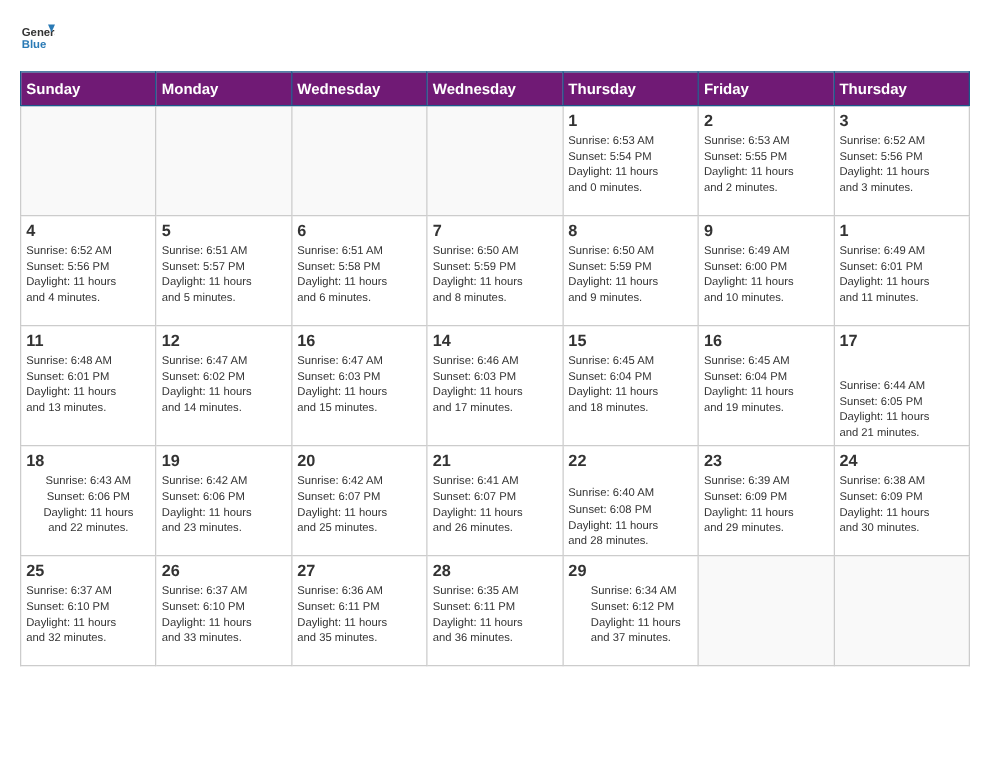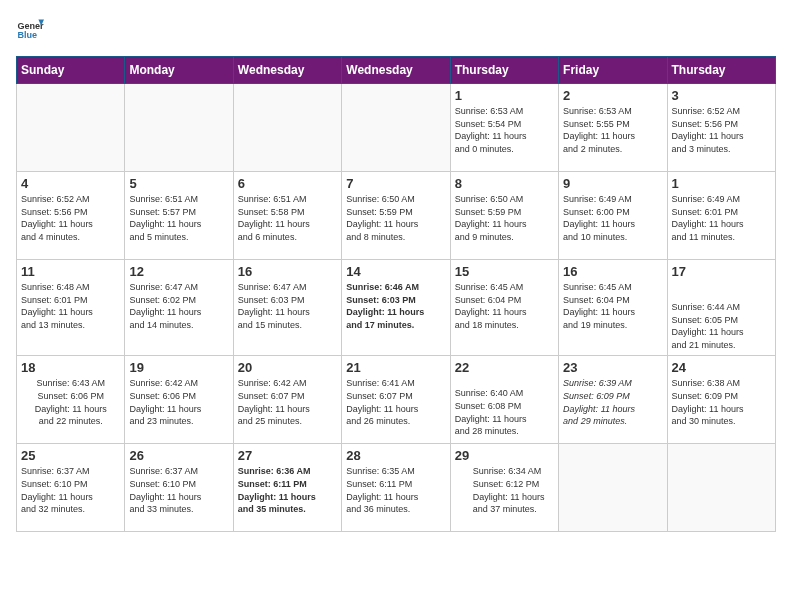--- a/index.html
+++ b/index.html
@@ -201,21 +201,21 @@
         </td>
         <td>
           <div class="day-num">16</div>
           <div class="day-info" style="white-space: pre-line;">Sunrise: 6:47 AM
 Sunset: 6:03 PM
 Daylight: 11 hours
 and 15 minutes.</div>
         </td>
         <td>
           <div class="day-num">14</div>
-          <div class="day-info" style="white-space: pre-line; font-weight: bold;">Sunrise: 6:46 AM
+          <div class="day-info" style="white-space: pre-line;">Sunrise: 6:46 AM
 Sunset: 6:03 PM
 Daylight: 11 hours
 and 17 minutes.</div>
         </td>
         <td>
           <div class="day-num">15</div>
           <div class="day-info" style="white-space: pre-line;">Sunrise: 6:45 AM
 Sunset: 6:04 PM
 Daylight: 11 hours
 and 18 minutes.</div>
@@ -266,21 +266,21 @@
         </td>
         <td>
           <div class="day-num">22</div>
           <div class="day-info" style="white-space: pre-line; margin-top: 12px;">Sunrise: 6:40 AM
 Sunset: 6:08 PM
 Daylight: 11 hours
 and 28 minutes.</div>
         </td>
         <td>
           <div class="day-num">23</div>
-          <div class="day-info" style="white-space: pre-line; font-style: italic;">Sunrise: 6:39 AM
+          <div class="day-info" style="white-space: pre-line;">Sunrise: 6:39 AM
 Sunset: 6:09 PM
 Daylight: 11 hours
 and 29 minutes.</div>
         </td>
         <td>
           <div class="day-num">24</div>
           <div class="day-info" style="white-space: pre-line;">Sunrise: 6:38 AM
 Sunset: 6:09 PM
 Daylight: 11 hours
 and 30 minutes.</div>
@@ -296,21 +296,21 @@
         </td>
         <td>
           <div class="day-num">26</div>
           <div class="day-info" style="white-space: pre-line;">Sunrise: 6:37 AM
 Sunset: 6:10 PM
 Daylight: 11 hours
 and 33 minutes.</div>
         </td>
         <td>
           <div class="day-num">27</div>
-          <div class="day-info" style="white-space: pre-line; font-weight: bold;">Sunrise: 6:36 AM
+          <div class="day-info" style="white-space: pre-line;">Sunrise: 6:36 AM
 Sunset: 6:11 PM
 Daylight: 11 hours
 and 35 minutes.</div>
         </td>
         <td>
           <div class="day-num">28</div>
           <div class="day-info" style="white-space: pre-line;">Sunrise: 6:35 AM
 Sunset: 6:11 PM
 Daylight: 11 hours
 and 36 minutes.</div>

